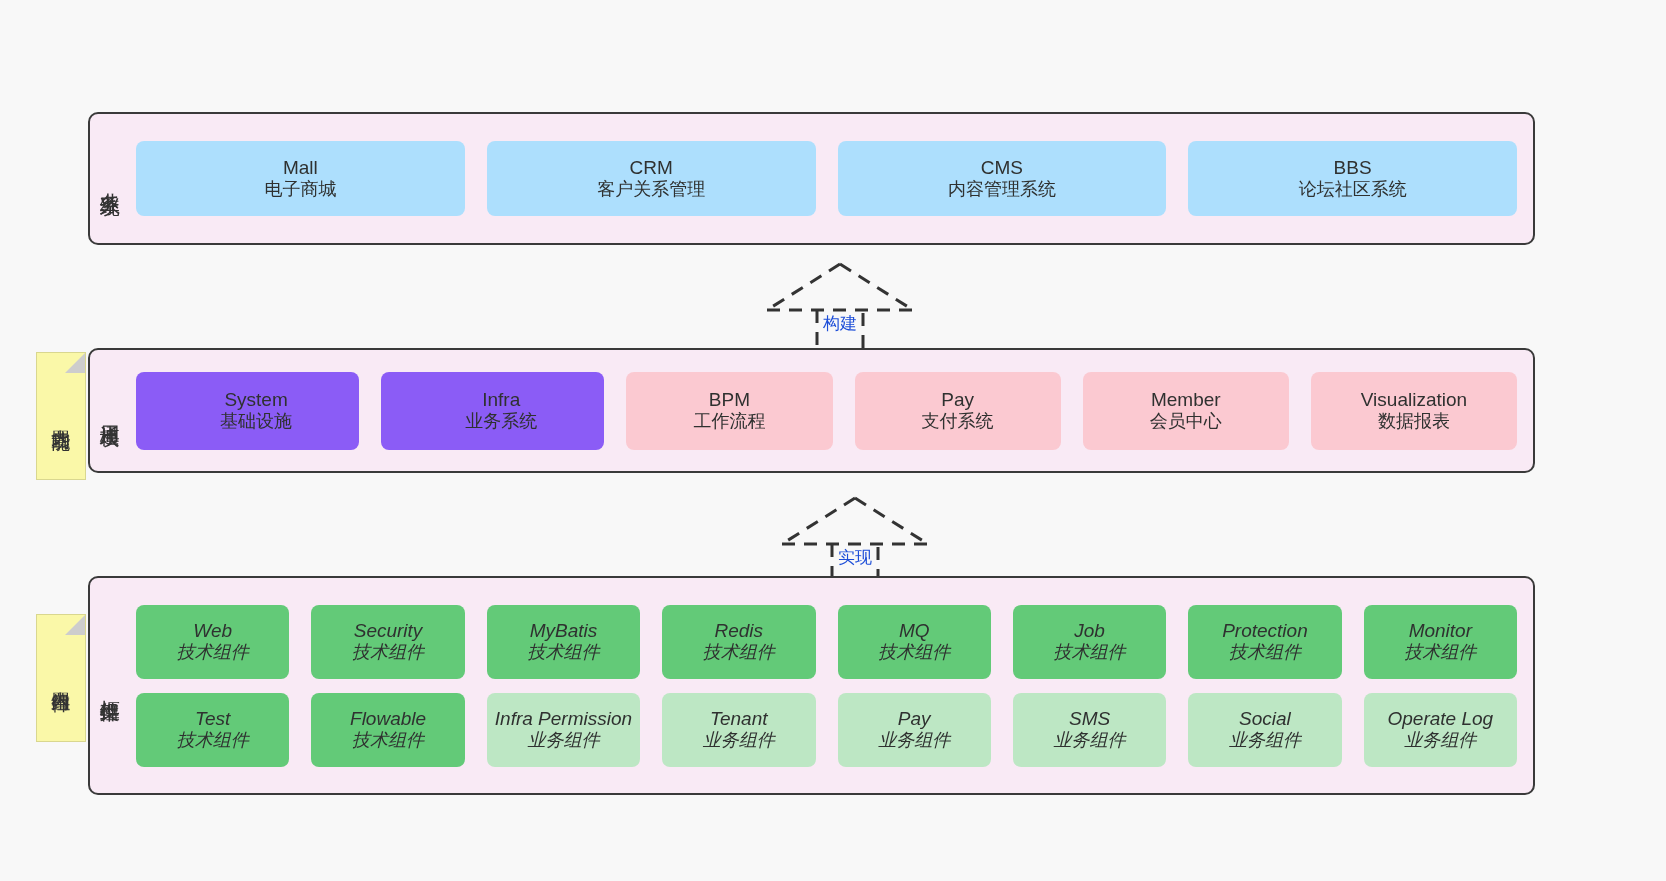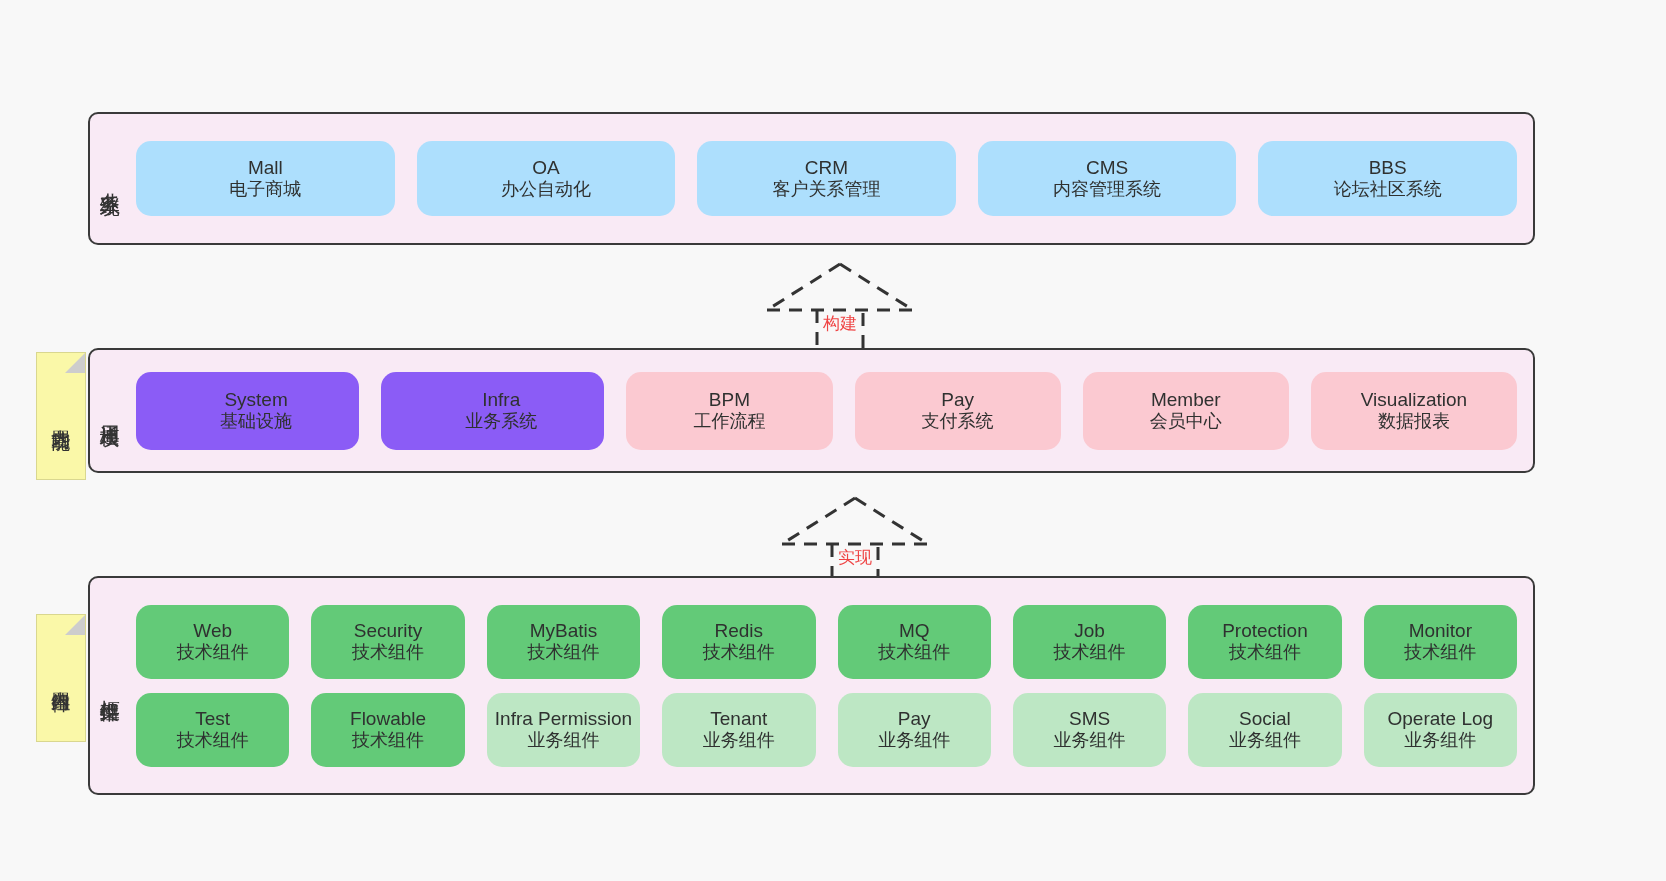--- a/index.html
+++ b/index.html
@@ -47,21 +47,21 @@
     padding:0 16px 0 6px;
   }
   .row{
     display:flex;
     gap:22px;
     align-items:stretch;
   }
   .cell{
     flex:1 1 0;
     box-sizing:border-box;
-    border-radius:15px;
+    border-radius:8px;
     display:flex;
     flex-direction:column;
     align-items:center;
     justify-content:center;
     text-align:center;
     line-height:1.22;
     padding:6px 4px;
   }
   .cell .t1{font-size:19px;color:#2f3130;}
   .cell .t2{font-size:18px;color:#2f3130;}
@@ -72,21 +72,21 @@
   .c-pink{background:#fbc9d1;}
   .c-green{background:#63ca78;}
   .c-lgreen{background:#bde7c4;}
 
   
   #band-business{left:88px;top:112px;width:1447px;height:133px;}
   #band-business .cell{height:75px;}
   #band-common{left:88px;top:348px;width:1447px;height:125px;}
   #band-common .cell{height:78px;}
   #band-framework{left:88px;top:576px;width:1447px;height:219px;}
-  #band-framework .cell{height:74px;}
+  #band-framework .cell{height:74px;font-style:italic;}
 
   
   .note{
     position:absolute;
     box-sizing:border-box;
     width:50px;
     background:#faf8a8;
     border:1px solid #d9d78f;
     display:flex;align-items:center;justify-content:center;
     font-size:19px;line-height:1.12;color:#333;
@@ -104,44 +104,40 @@
   #note-common{left:36px;top:352px;height:128px;}
   #note-framework{left:36px;top:614px;height:128px;}
 
   
   .connector{position:absolute;width:160px;height:95px;}
   .connector svg{position:absolute;left:0;top:0;overflow:visible;}
   .connector .conn-label{
     position:absolute;
     left:50%;transform:translateX(-50%);
     bottom:18px;
-    font-size:17px;color:#ef4444;
+    font-size:17px;color:#1d4ed8;
     background:#f8f8f8;
     padding:0 3px;
     white-space:nowrap;
   }
   #conn-build{left:760px;top:258px;}
   #conn-impl{left:775px;top:492px;}
 </style>
 </head>
 <body>
 
 <div class="canvas">
 
   <div class="band" id="band-business">
     <div class="band-label">业务系统</div>
     <div class="band-body">
       <div class="row">
         <div class="cell c-blue">
           <div class="t1">Mall</div>
           <div class="t2">电子商城</div>
-        </div>
-        <div class="cell c-blue">
-          <div class="t1">OA</div>
-          <div class="t2">办公自动化</div>
         </div>
         <div class="cell c-blue">
           <div class="t1">CRM</div>
           <div class="t2">客户关系管理</div>
         </div>
         <div class="cell c-blue">
           <div class="t1">CMS</div>
           <div class="t2">内容管理系统</div>
         </div>
         <div class="cell c-blue">

